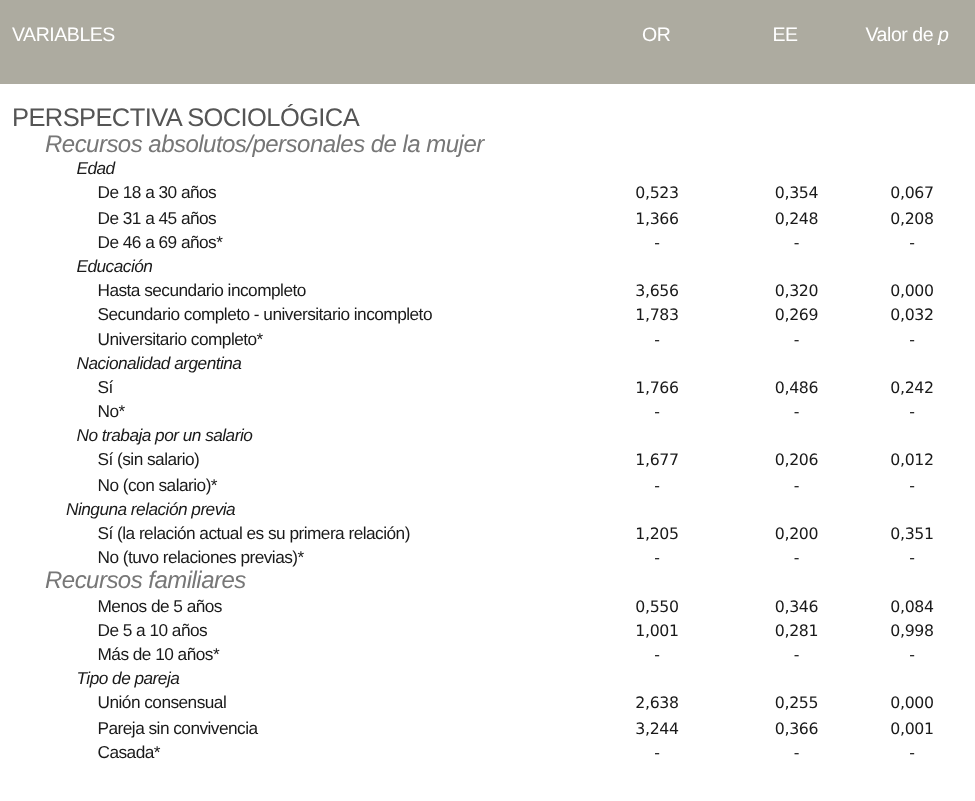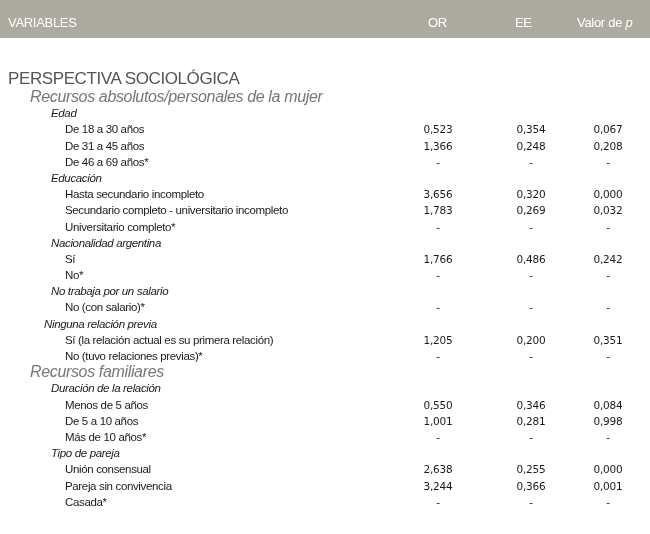--- a/index.html
+++ b/index.html
@@ -12,21 +12,21 @@
     height: 534px;
     overflow: hidden;
     position: relative;
     font-family: "Liberation Sans", sans-serif;
     color: #1a1a1a;
   }
   .header {
     position: absolute;
     left: 0; top: 0;
     width: 650px;
-    height: 38px;
+    height: 56px;
     background: #adaba0;
     color: #ffffff;
     font-size: 13px;
     letter-spacing: -0.3px;
   }
   .header .h {
     position: absolute;
     top: 15px;
     white-space: nowrap;
   }
@@ -168,20 +168,26 @@
       <span class="val v-ee">-</span>
       <span class="val v-p">-</span>
     </div>
     <div class="row cat">
       <span class="label">No trabaja por un salario</span>
       <span class="val v-or"></span>
       <span class="val v-ee"></span>
       <span class="val v-p"></span>
     </div>
     <div class="row item">
+      <span class="label">Sí (sin salario)</span>
+      <span class="val v-or">1,677</span>
+      <span class="val v-ee">0,206</span>
+      <span class="val v-p">0,012</span>
+    </div>
+    <div class="row item">
       <span class="label">No (con salario)*</span>
       <span class="val v-or">-</span>
       <span class="val v-ee">-</span>
       <span class="val v-p">-</span>
     </div>
     <div class="row cat cat-wide">
       <span class="label">Ninguna relación previa</span>
       <span class="val v-or"></span>
       <span class="val v-ee"></span>
       <span class="val v-p"></span>
@@ -197,26 +203,20 @@
       <span class="val v-or">-</span>
       <span class="val v-ee">-</span>
       <span class="val v-p">-</span>
     </div>
     <div class="row sub">
       <span class="label">Recursos familiares</span>
       <span class="val v-or"></span>
       <span class="val v-ee"></span>
       <span class="val v-p"></span>
     </div>
-    <div class="row cat">
-      <span class="label">Duración de la relación</span>
-      <span class="val v-or"></span>
-      <span class="val v-ee"></span>
-      <span class="val v-p"></span>
-    </div>
     <div class="row item">
       <span class="label">Menos de 5 años</span>
       <span class="val v-or">0,550</span>
       <span class="val v-ee">0,346</span>
       <span class="val v-p">0,084</span>
     </div>
     <div class="row item">
       <span class="label">De 5 a 10 años</span>
       <span class="val v-or">1,001</span>
       <span class="val v-ee">0,281</span>

